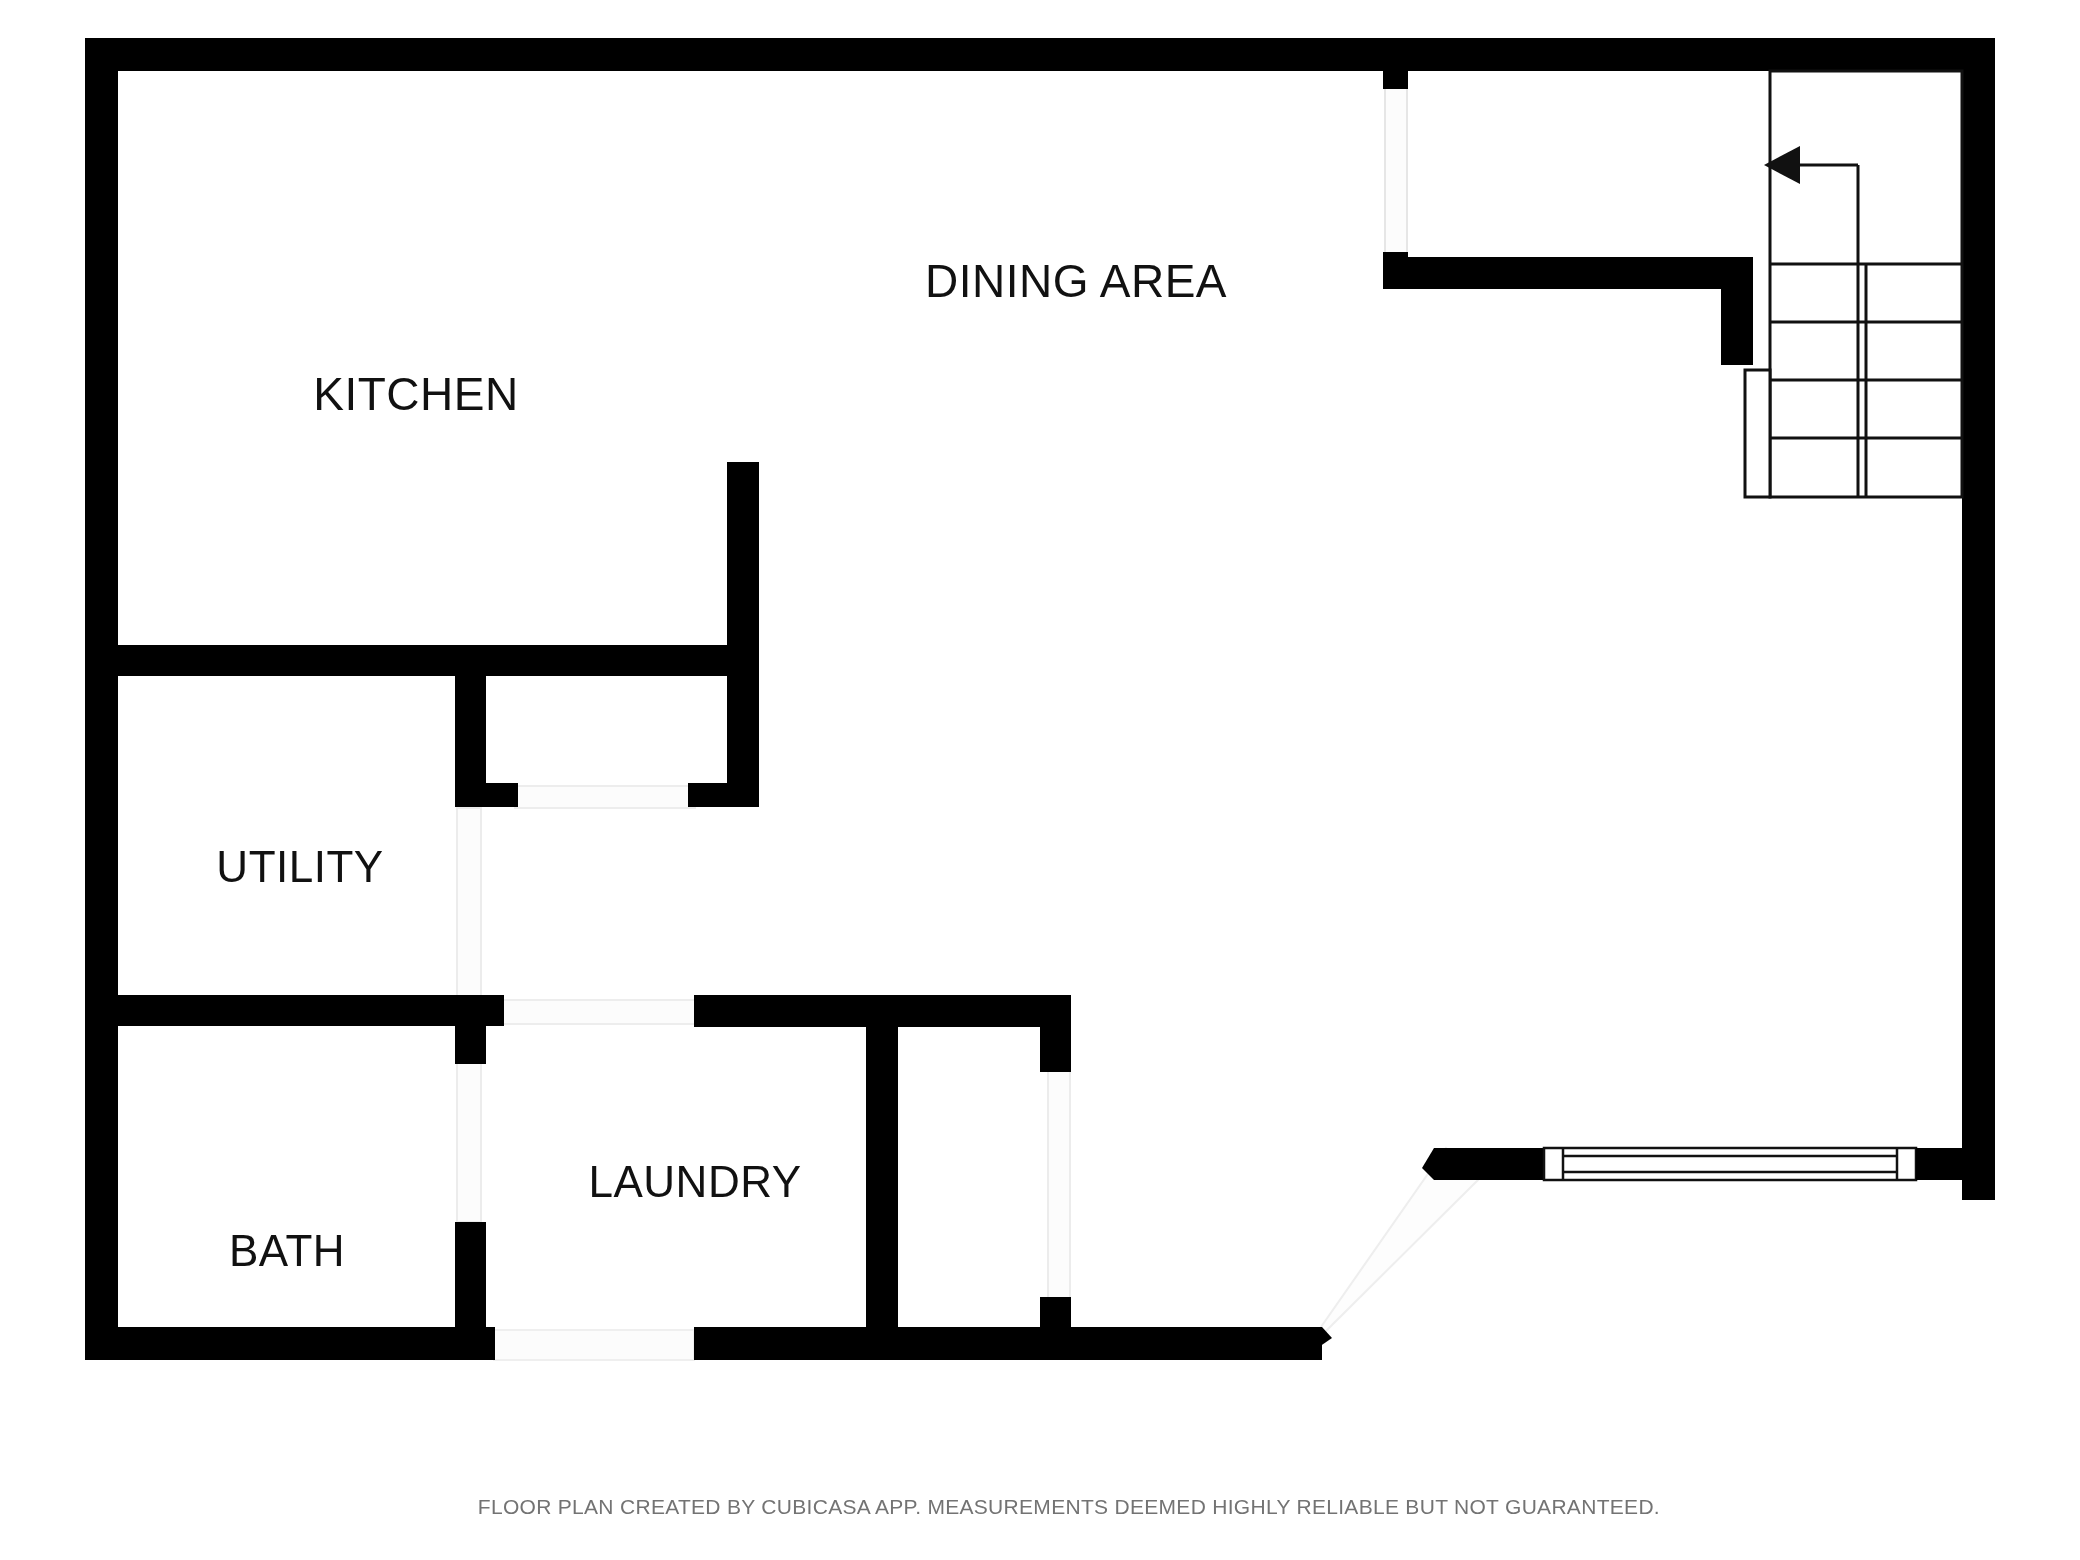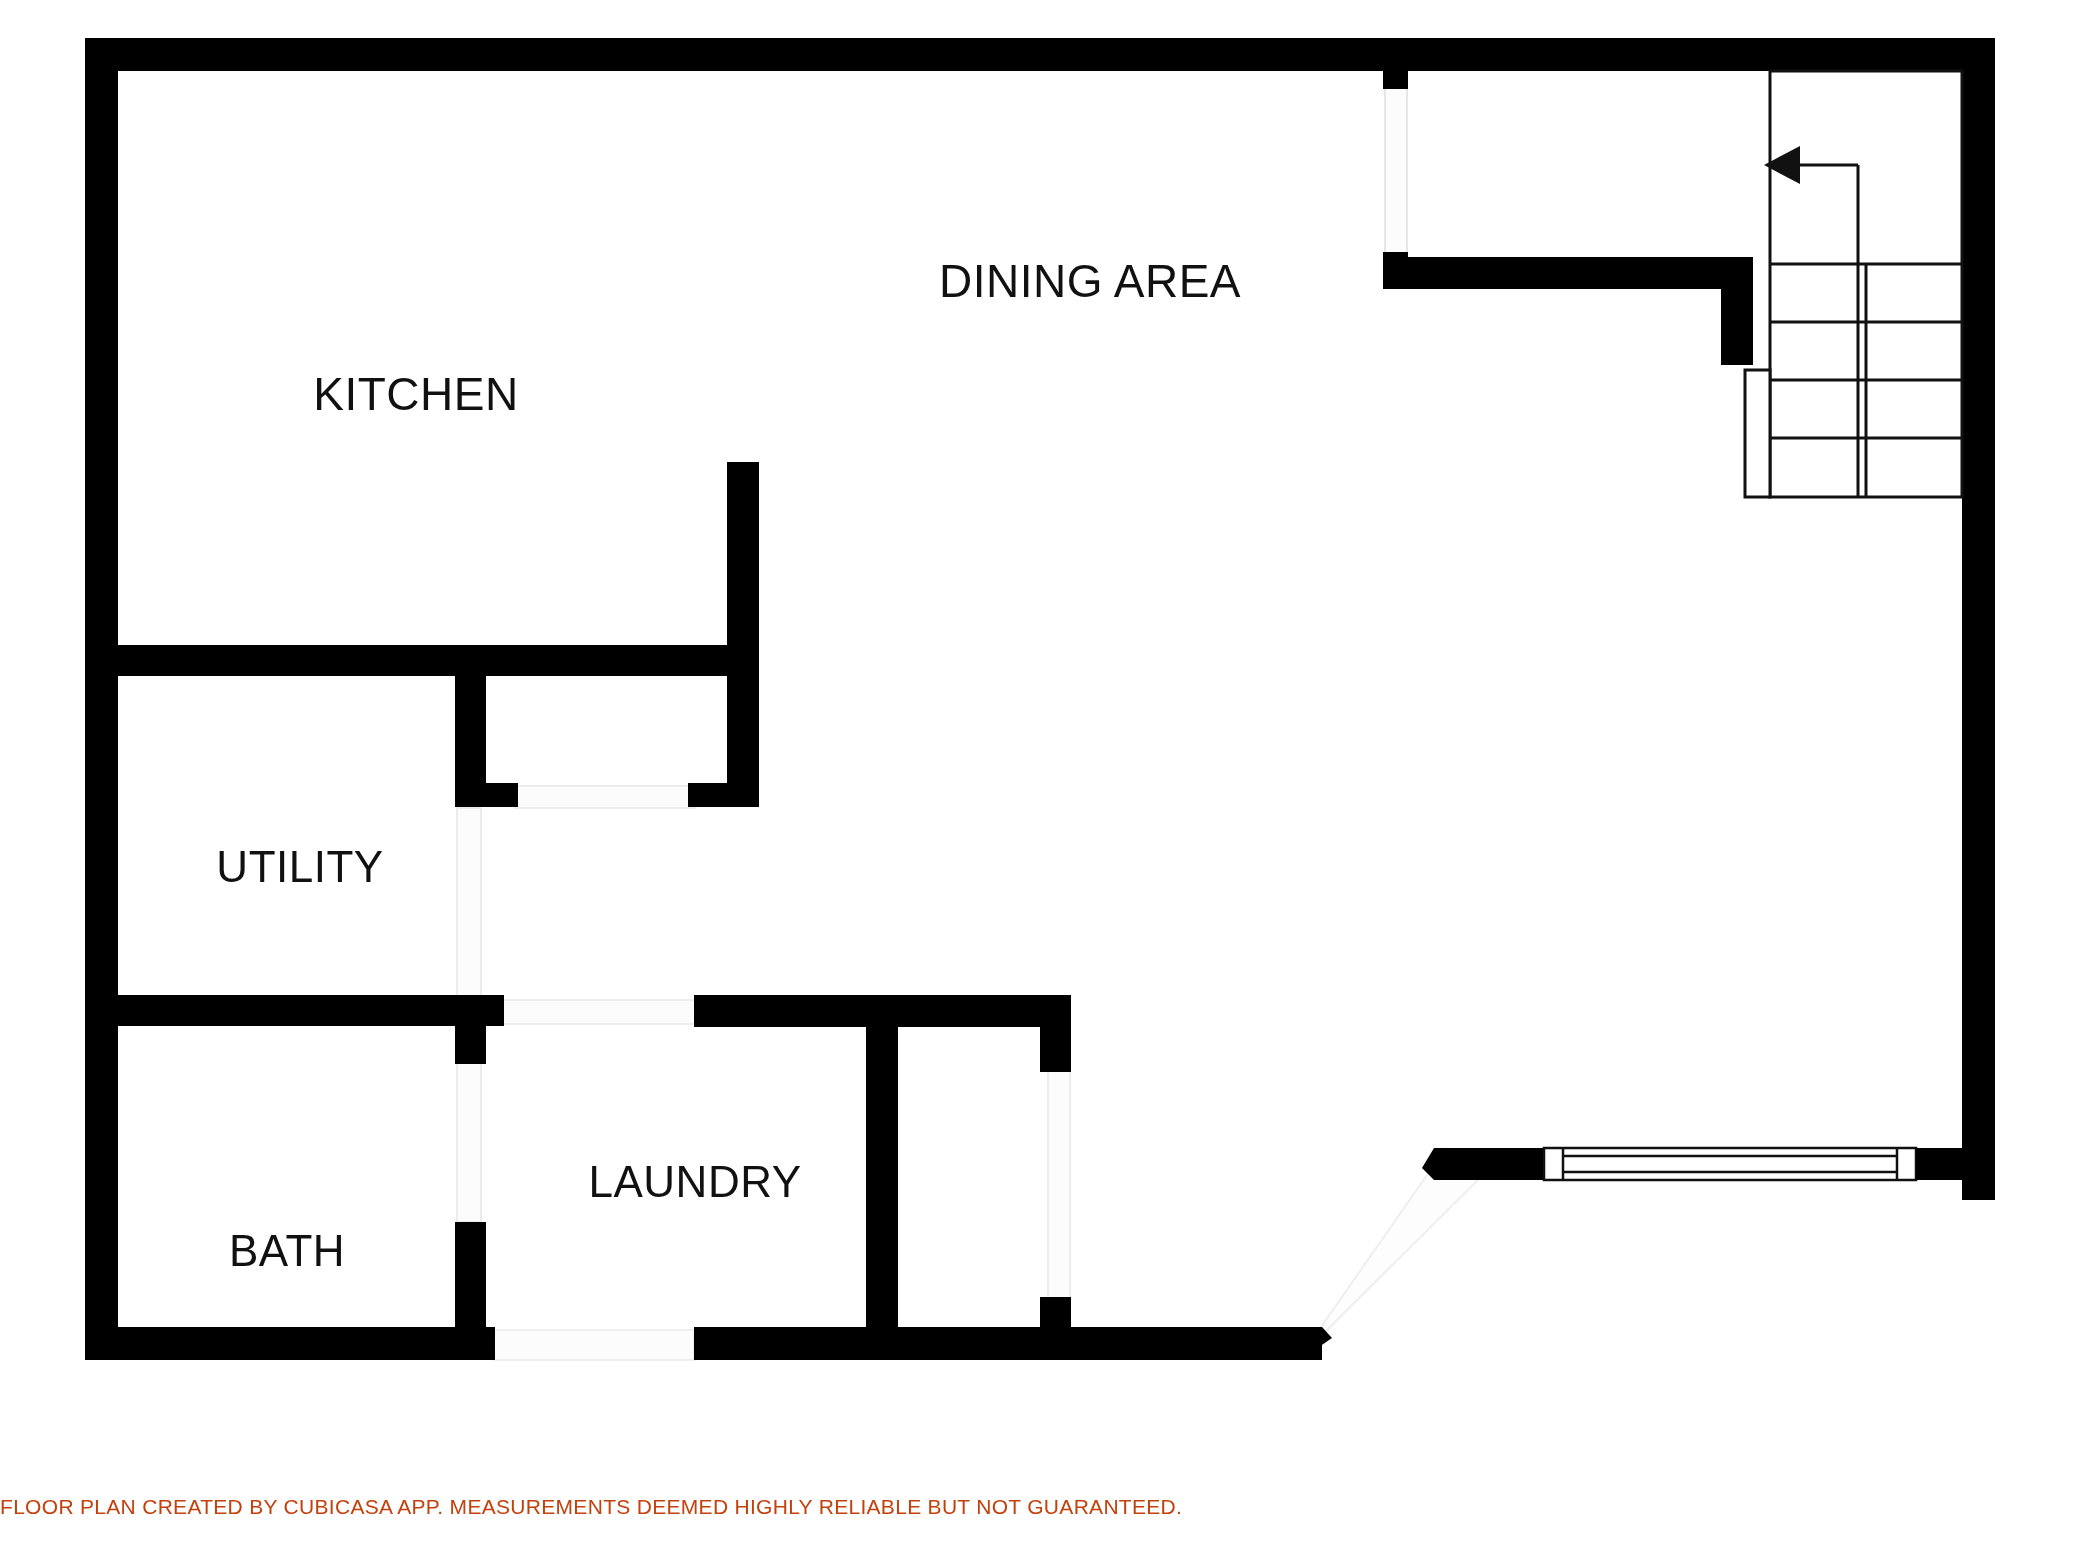--- a/index.html
+++ b/index.html
@@ -38,24 +38,24 @@
     transform: translate(-50%, -50%);
     user-select: none;
   }
   .room-label.sz-lg { font-size: 46px; }
   .room-label.sz-md { font-size: 44px; }
   #footer-note {
     position: absolute;
     left: 0;
     top: 1495px;
     width: 1660px;
-    text-align: left;
+    text-align: right;
     font-size: 21px;
     letter-spacing: 0.3px;
-    color: #c2410c;
+    color: #737373;
     font-family: "Liberation Sans", sans-serif;
     white-space: nowrap;
     user-select: none;
   }
 </style>
 </head>
 <body>
 
 <div id="floorplan-root">
 
@@ -166,21 +166,21 @@
       <path d="M 1858 165 L 1789 165" fill="none" stroke="#111111" stroke-width="3"></path>
       <path d="M 1858 165 L 1858 497" fill="none" stroke="#111111" stroke-width="3"></path>
 
       <polygon points="1764,165 1800,146 1800,184" fill="#111111"></polygon>
     </g>
 
   </svg>
 
   <div class="room-label sz-lg" style="left:416px; top:394px;">KITCHEN</div>
 
-  <div class="room-label sz-lg" style="left:1076px; top:281px;margin-left:14px;">DINING AREA</div>
+  <div class="room-label sz-lg" style="left:1076px; top:281px;">DINING AREA</div>
 
 
   <div class="room-label sz-md" style="left:300px; top:867px;text-align:center;">UTILITY</div>
 
   <div class="room-label sz-md" style="left:287px; top:1251px;">BATH</div>
 
   <div class="room-label sz-md" style="left:695px; top:1182px;text-align:right;">LAUNDRY</div>
 
   <div id="footer-note">FLOOR PLAN CREATED BY CUBICASA APP. MEASUREMENTS DEEMED HIGHLY RELIABLE BUT NOT GUARANTEED.</div>
 

